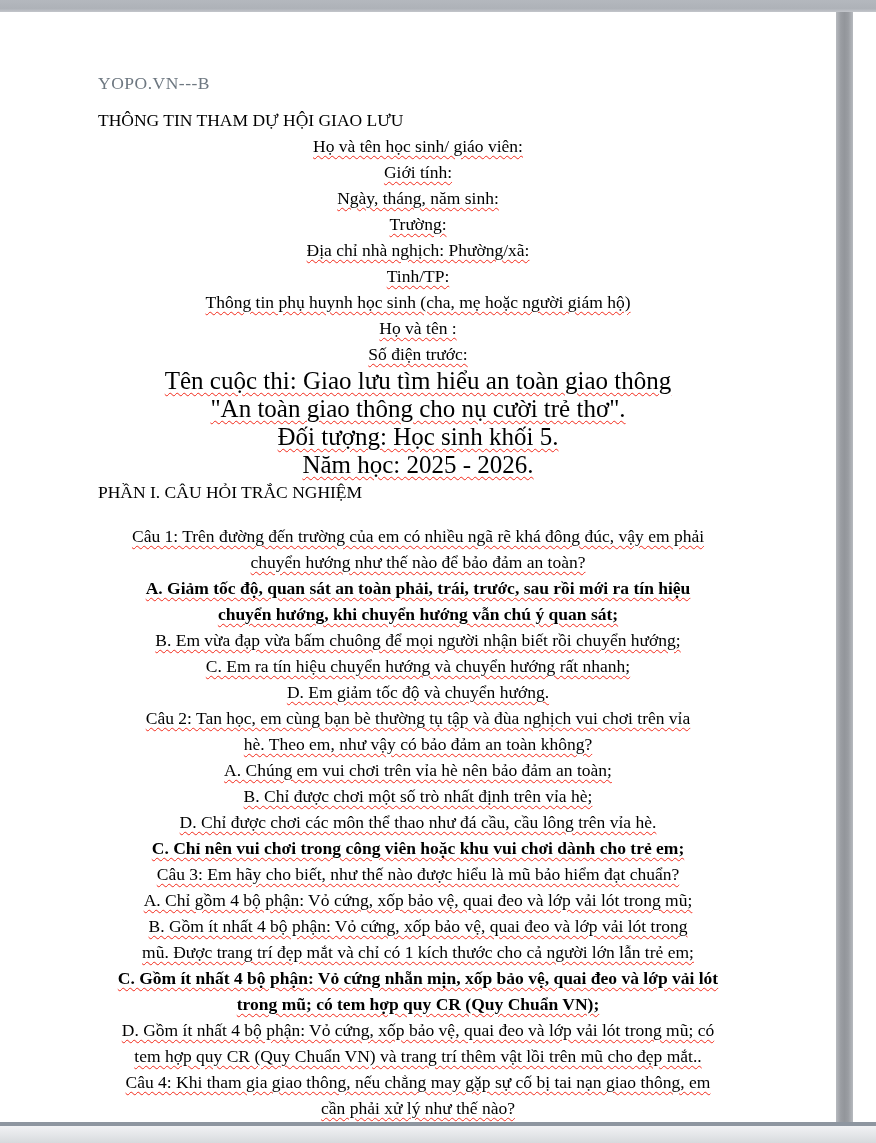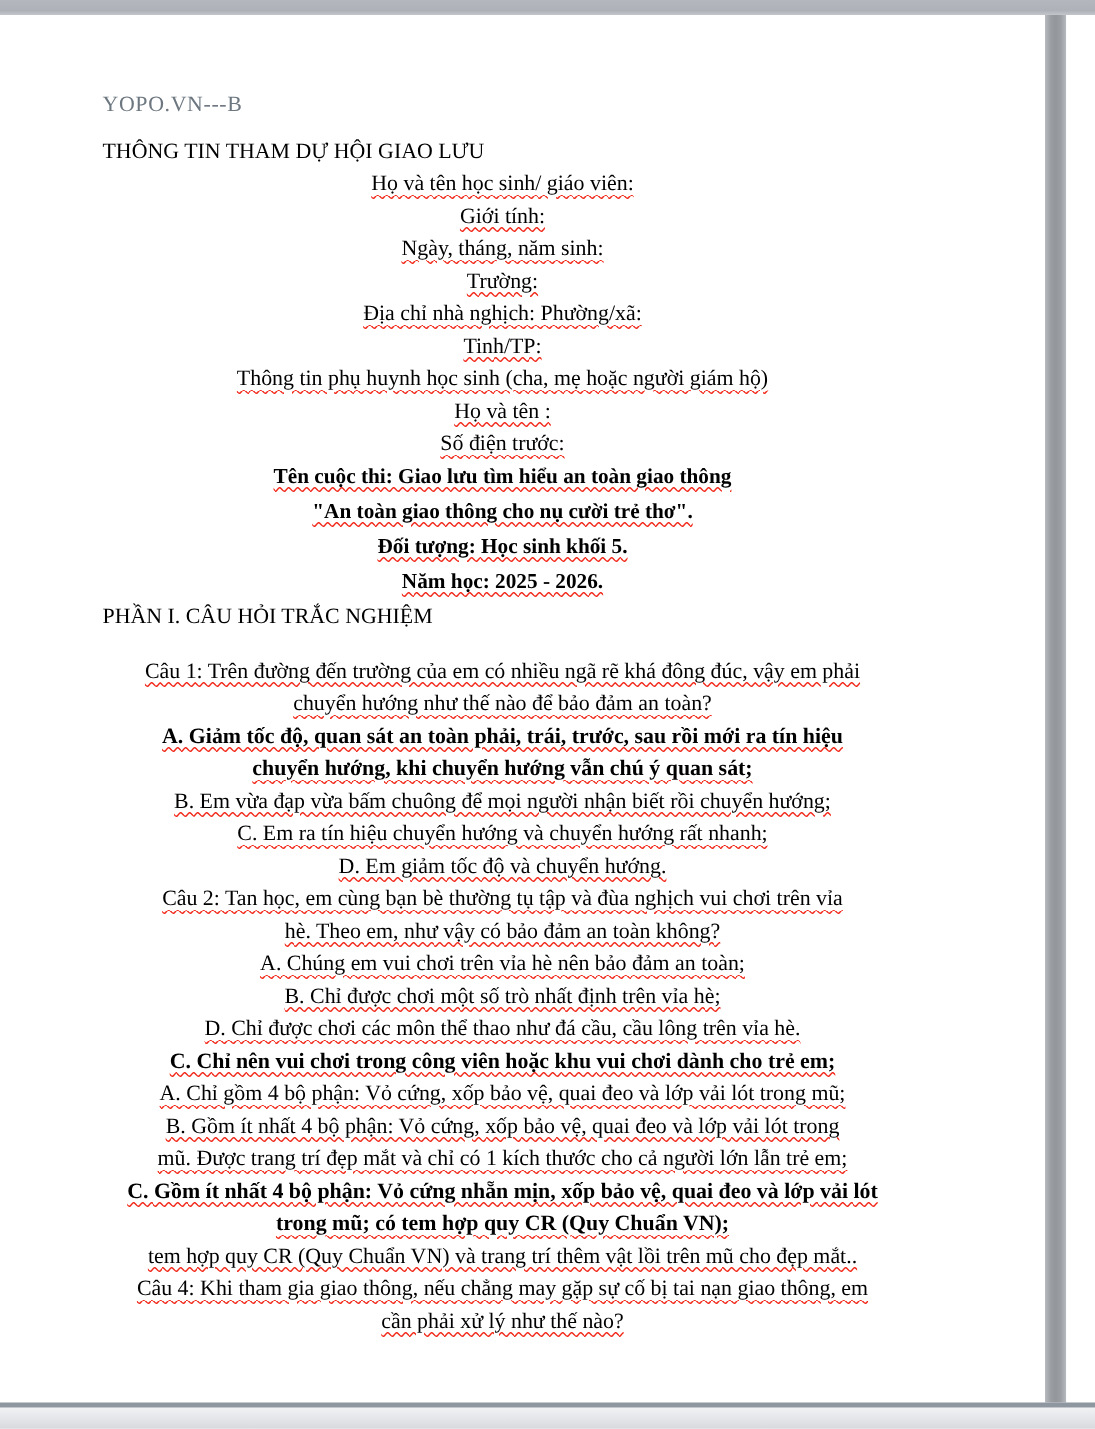--- a/index.html
+++ b/index.html
@@ -6,21 +6,21 @@
   body{
     width:876px;height:1143px;position:relative;overflow:hidden;
     background:#ffffff;
     font-family:"Liberation Serif","DejaVu Serif",serif;
   }
   .top-bar{
     position:absolute;left:0;top:0;width:876px;height:12px;
     background:linear-gradient(#b4b8be 0%,#aeb2b8 70%,#c3c6cb 100%);
   }
   .page{
-    position:absolute;left:0;top:12px;width:836px;height:942px;
+    position:absolute;left:16px;top:12px;width:836px;height:942px;
     background:#ffffff;
   }
   .gutter{
     position:absolute;left:836px;top:12px;width:17px;height:1110px;
     background:linear-gradient(90deg,#b7babf 0%,#9a9da2 28%,#93969b 50%,#9a9da2 72%,#b7babf 100%);
   }
   .page-next{
     position:absolute;left:853px;top:12px;width:23px;height:1110px;
     background:#ffffff;
   }
@@ -30,21 +30,21 @@
     background:linear-gradient(#f1f2f4 0%,#e3e5e8 55%,#d7dadd 100%);
   }
   .doc{
     position:absolute;left:82px;top:58px;width:640px;
     font-size:17.5px;line-height:26px;color:#000;
   }
   .ln{white-space:nowrap;}
   .wm{color:#6d7780;margin-bottom:11px;letter-spacing:0.5px;}
   .h1{white-space:nowrap;}
   .h2{white-space:nowrap;margin-bottom:18px;}
-  .title{font-size:17px;line-height:28px;font-weight:bold;text-align:center;}
+  .title{font-size:25px;line-height:28px;font-weight:normal;text-align:center;}
   .b{font-weight:bold;}
   .sq{
     text-decoration-line:underline;
     text-decoration-style:wavy;
     text-decoration-color:#f2291a;
     text-decoration-thickness:1px;
     text-underline-offset:3px;
     text-align:center;
   }
 </style>
@@ -82,25 +82,27 @@
         <div class="ln sq b">chuyển hướng, khi chuyển hướng vẫn chú ý quan sát;</div>
         <div class="ln sq">B. Em vừa đạp vừa bấm chuông để mọi người nhận biết rồi chuyển hướng;</div>
         <div class="ln sq">C. Em ra tín hiệu chuyển hướng và chuyển hướng rất nhanh;</div>
         <div class="ln sq">D. Em giảm tốc độ và chuyển hướng.</div>
         <div class="ln sq">Câu 2: Tan học, em cùng bạn bè thường tụ tập và đùa nghịch vui chơi trên vỉa</div>
         <div class="ln sq">hè. Theo em, như vậy có bảo đảm an toàn không?</div>
         <div class="ln sq">A. Chúng em vui chơi trên vỉa hè nên bảo đảm an toàn;</div>
         <div class="ln sq">B. Chỉ được chơi một số trò nhất định trên vỉa hè;</div>
         <div class="ln sq">D. Chỉ được chơi các môn thể thao như đá cầu, cầu lông trên vỉa hè.</div>
         <div class="ln sq b">C. Chỉ nên vui chơi trong công viên hoặc khu vui chơi dành cho trẻ em;</div>
+        <div class="ln sq">Câu 3: Em hãy cho biết, như thế nào được hiểu là mũ bảo hiểm đạt chuẩn?</div>
         <div class="ln sq">A. Chỉ gồm 4 bộ phận: Vỏ cứng, xốp bảo vệ, quai đeo và lớp vải lót trong mũ;</div>
         <div class="ln sq">B. Gồm ít nhất 4 bộ phận: Vỏ cứng, xốp bảo vệ, quai đeo và lớp vải lót trong</div>
         <div class="ln sq">mũ. Được trang trí đẹp mắt và chỉ có 1 kích thước cho cả người lớn lẫn trẻ em;</div>
         <div class="ln sq b">C. Gồm ít nhất 4 bộ phận: Vỏ cứng nhẵn mịn, xốp bảo vệ, quai đeo và lớp vải lót</div>
         <div class="ln sq b">trong mũ; có tem hợp quy CR (Quy Chuẩn VN);</div>
+        <div class="ln sq">D. Gồm ít nhất 4 bộ phận: Vỏ cứng, xốp bảo vệ, quai đeo và lớp vải lót trong mũ; có</div>
         <div class="ln sq">tem hợp quy CR (Quy Chuẩn VN) và trang trí thêm vật lồi trên mũ cho đẹp mắt..</div>
         <div class="ln sq">Câu 4: Khi tham gia giao thông, nếu chẳng may gặp sự cố bị tai nạn giao thông, em</div>
         <div class="ln sq">cần phải xử lý như thế nào?</div>
       </div>
   </div>
 </div>
 
 <div class="gutter"></div>
 <div class="page-next"></div>
 <div class="status-bar"></div>

